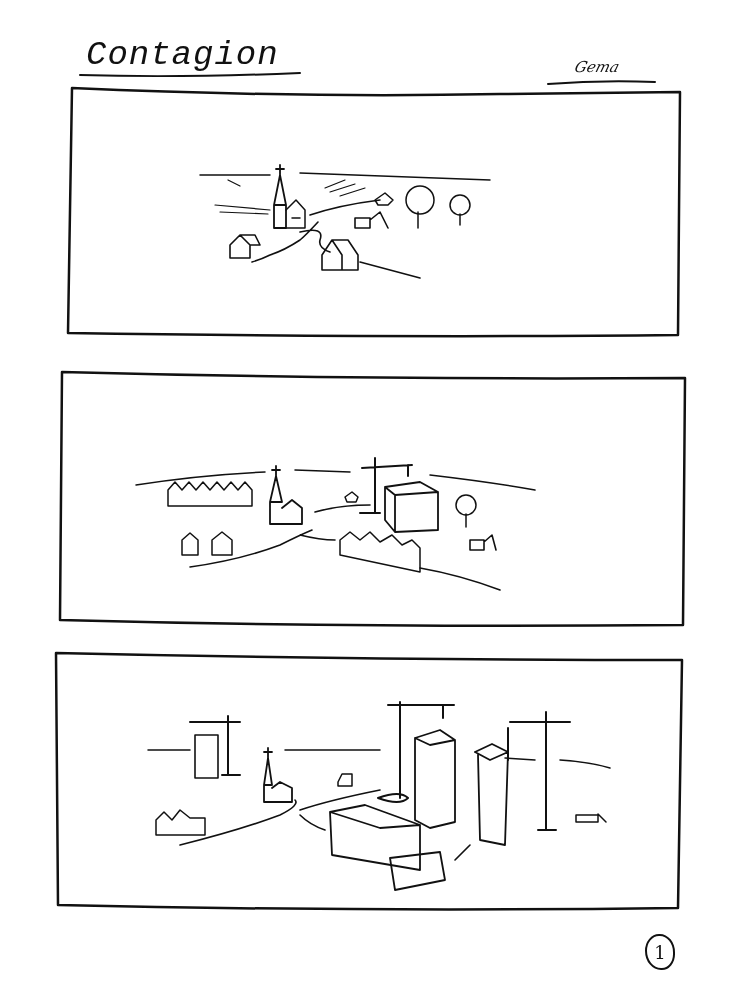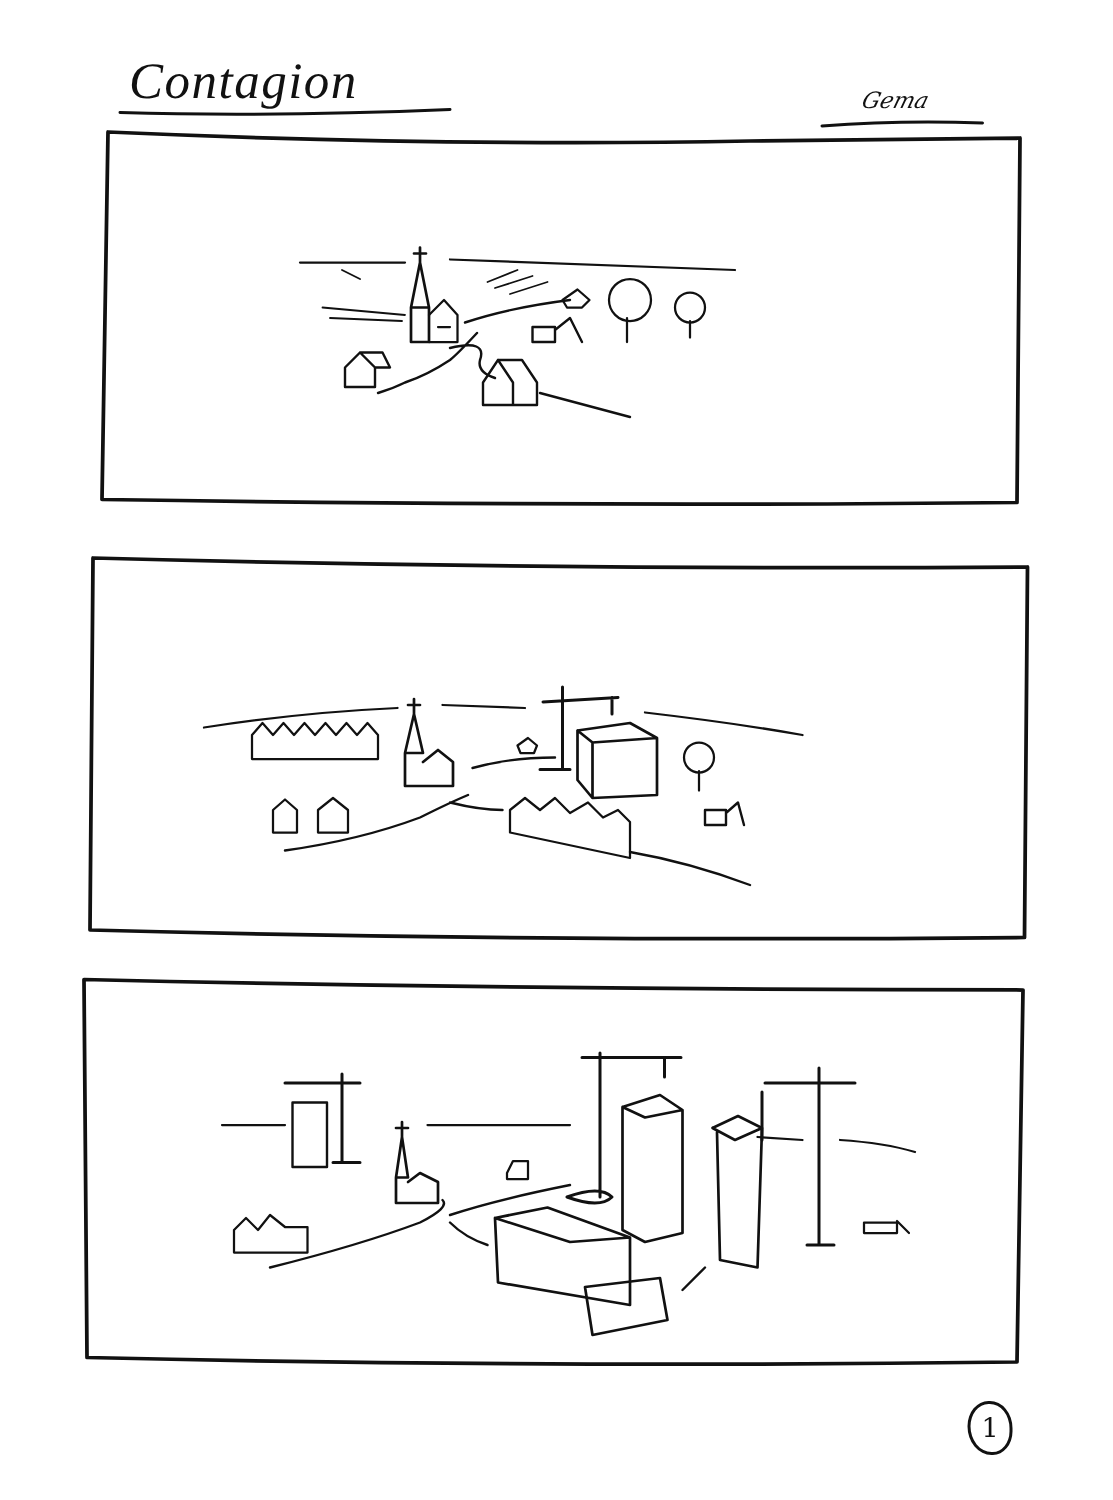--- a/index.html
+++ b/index.html
@@ -1,17 +1,17 @@
 <!DOCTYPE html>
 <html><head>
 <meta charset="utf-8">
 <style>
   html, body { margin:0; padding:0; background:#ffffff; }
   body { width:742px; height:1000px; position:relative; overflow:hidden; font-family:"DejaVu Sans", sans-serif; }
-  .title { position:absolute; left:86px; top:36px; font-family:Liberation Serif, serif; font-size:34px; color:#111; letter-spacing:1px; font-style:italic; }
+  .title { position:absolute; left:86px; top:36px; font-family:Liberation Mono, monospace; font-size:34px; color:#111; letter-spacing:1px; font-style:italic; }
   .signature { position:absolute; left:575px; top:58px; font-family:"DejaVu Serif", serif; font-size:15px; color:#111; font-style:italic; transform:skewX(-15deg); }
   .page-num { position:absolute; left:645px; top:934px; width:26px; height:32px; border:2px solid #111; border-radius:48% 52% 45% 55%; display:flex; align-items:center; justify-content:center; font-family:"DejaVu Serif", serif; font-size:18px; color:#111; }
   svg.page { position:absolute; left:0; top:0; }
   .st { fill:none; stroke:#111; stroke-linecap:round; stroke-linejoin:round; }
 </style>
 </head>
 <body>
 
 <div class="title">Contagion</div>
 <div class="signature">Gema</div>

